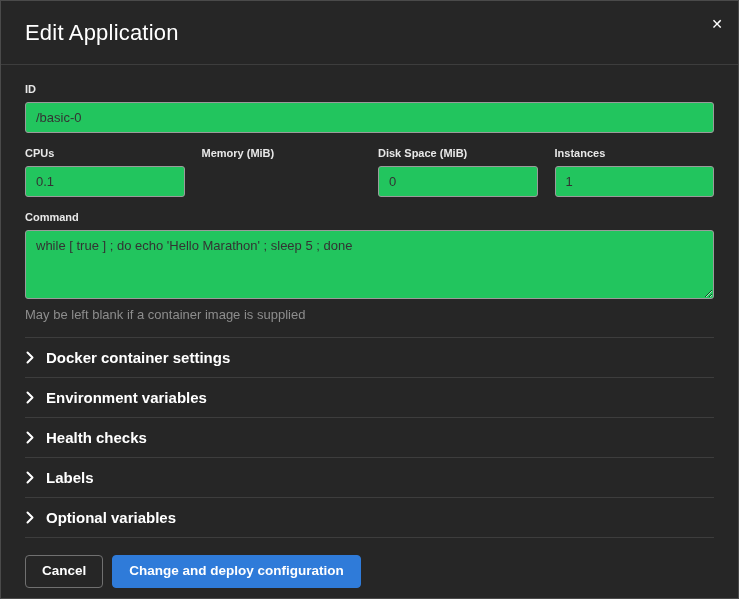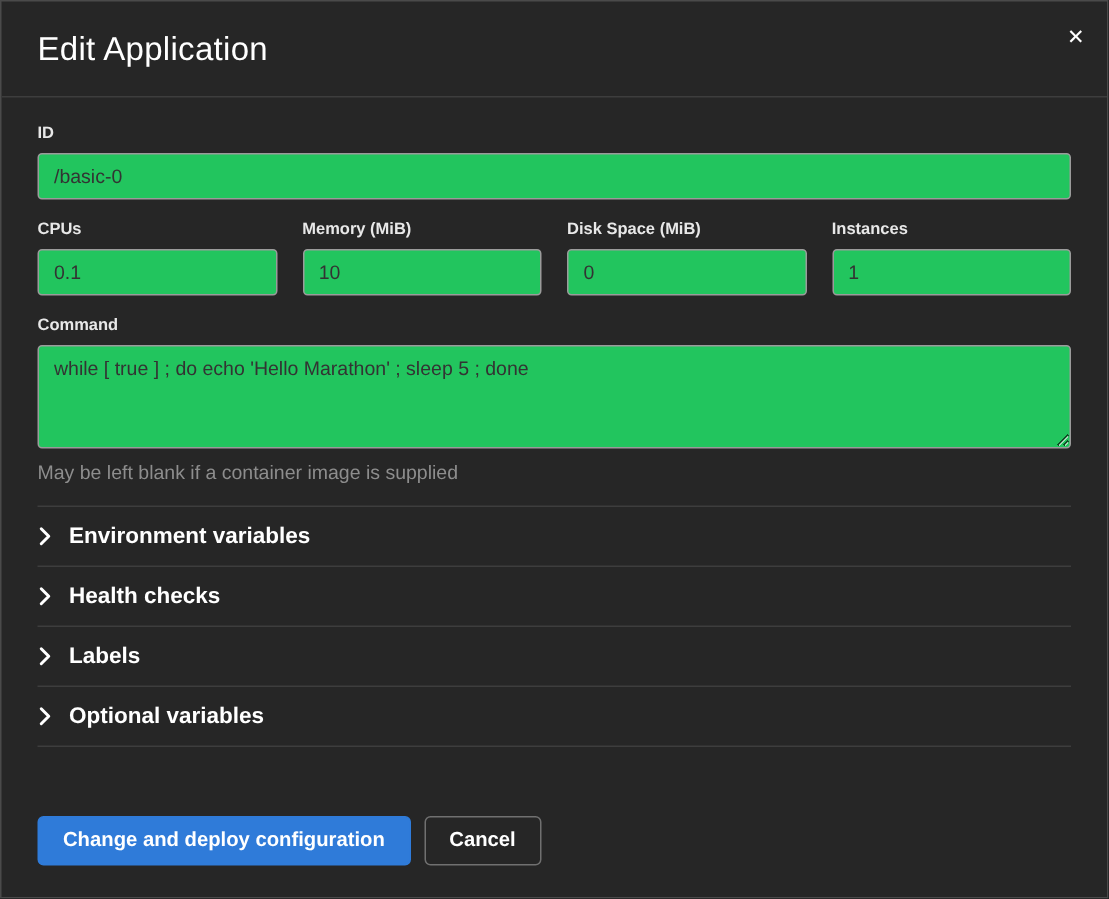--- a/index.html
+++ b/index.html
@@ -149,38 +149,45 @@
     <label class="form-label">ID</label>
     <input class="form-control" type="text" value="/basic-0" style="">
 
     <div class="row-4">
       <div class="col">
         <label class="form-label">CPUs</label>
         <input class="form-control" type="text" value="0.1" style="">
       </div>
       <div class="col">
         <label class="form-label">Memory (MiB)</label>
-        <input class="form-control" type="text" value="10" style="">
       </div>
       <div class="col">
         <label class="form-label">Disk Space (MiB)</label>
         <input class="form-control" type="text" value="0" style="">
       </div>
       <div class="col">
         <label class="form-label">Instances</label>
         <input class="form-control" type="text" value="1" style="">
       </div>
     </div>
 
     <label class="form-label">Command</label>
     <textarea class="form-control" style="">while [ true ] ; do echo 'Hello Marathon' ; sleep 5 ; done</textarea>
     <div class="help-text">May be left blank if a container image is supplied</div>
 
     <div class="sections">
 
+      <div class="section-row">
+        <span class="chevron">
+          <svg width="8" height="13" viewBox="0 0 8 13">
+              <polyline points="1.5,1.5 6.5,6.5 1.5,11.5" fill="none" stroke="#ffffff" stroke-width="2" stroke-linecap="round" stroke-linejoin="round"></polyline>
+            </svg>
+        </span>
+        <span class="section-label">Docker container settings</span>
+      </div>
 
       <div class="section-row">
         <span class="chevron">
           <svg width="8" height="13" viewBox="0 0 8 13">
               <polyline points="1.5,1.5 6.5,6.5 1.5,11.5" fill="none" stroke="#ffffff" stroke-width="2" stroke-linecap="round" stroke-linejoin="round"></polyline>
             </svg>
         </span>
         <span class="section-label">Environment variables</span>
       </div>
 
@@ -208,17 +215,17 @@
               <polyline points="1.5,1.5 6.5,6.5 1.5,11.5" fill="none" stroke="#ffffff" stroke-width="2" stroke-linecap="round" stroke-linejoin="round"></polyline>
             </svg>
         </span>
         <span class="section-label">Optional variables</span>
       </div>
 
     </div>
   </div>
 
   <div class="modal-footer">
+    <button class="btn btn-default">Cancel</button>
     <button class="btn btn-primary">Change and deploy configuration</button>
-    <button class="btn btn-default">Cancel</button>
   </div>
 
 </div>
 
 </body></html>

